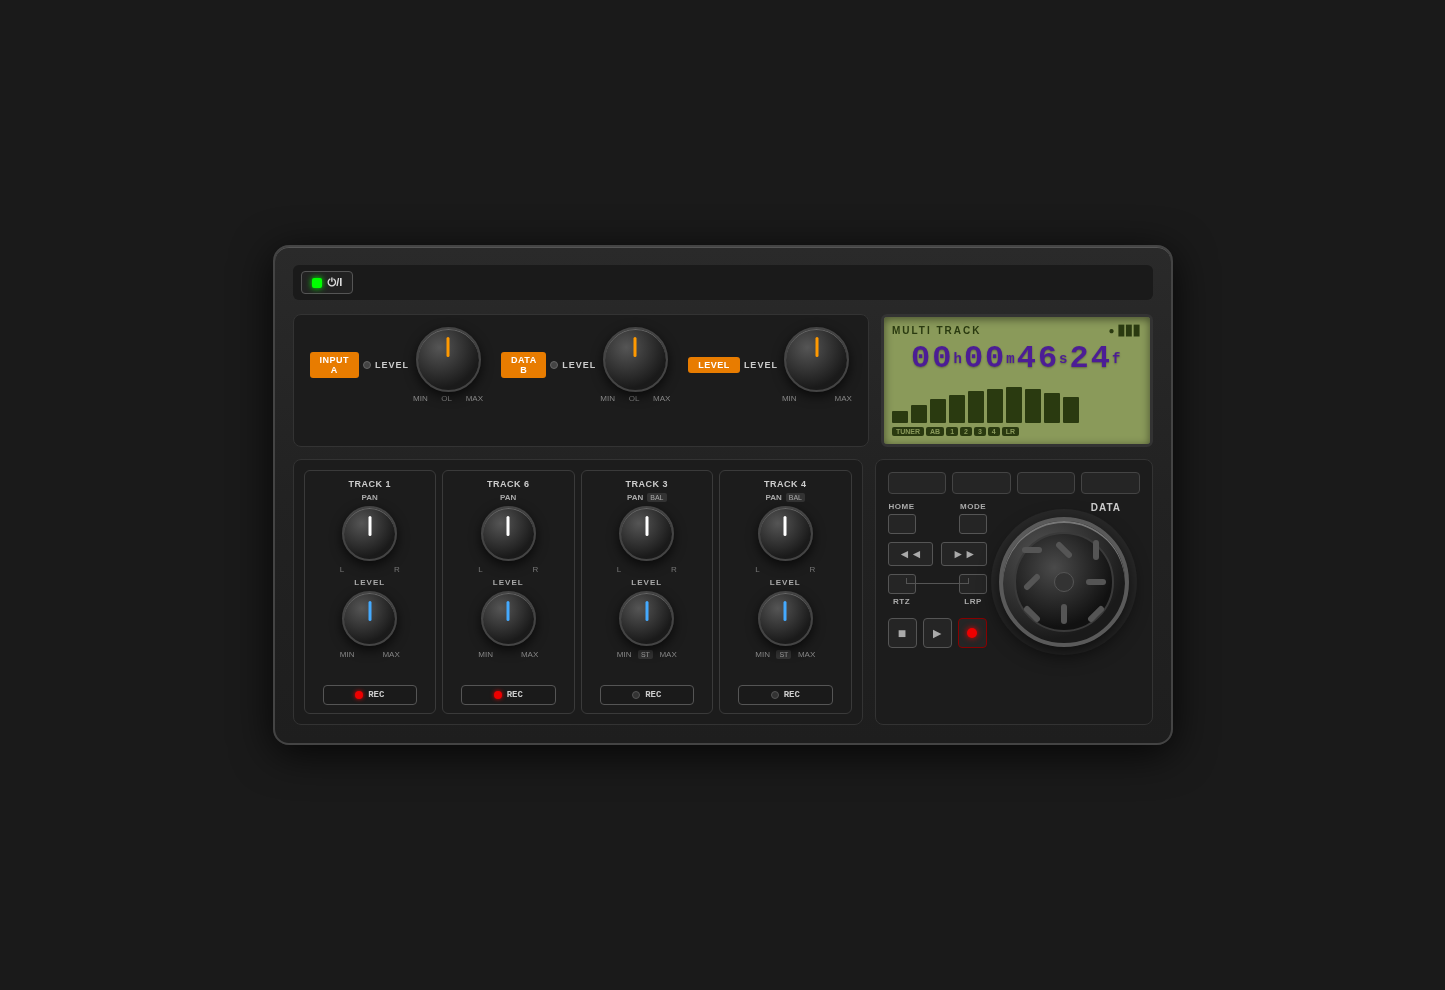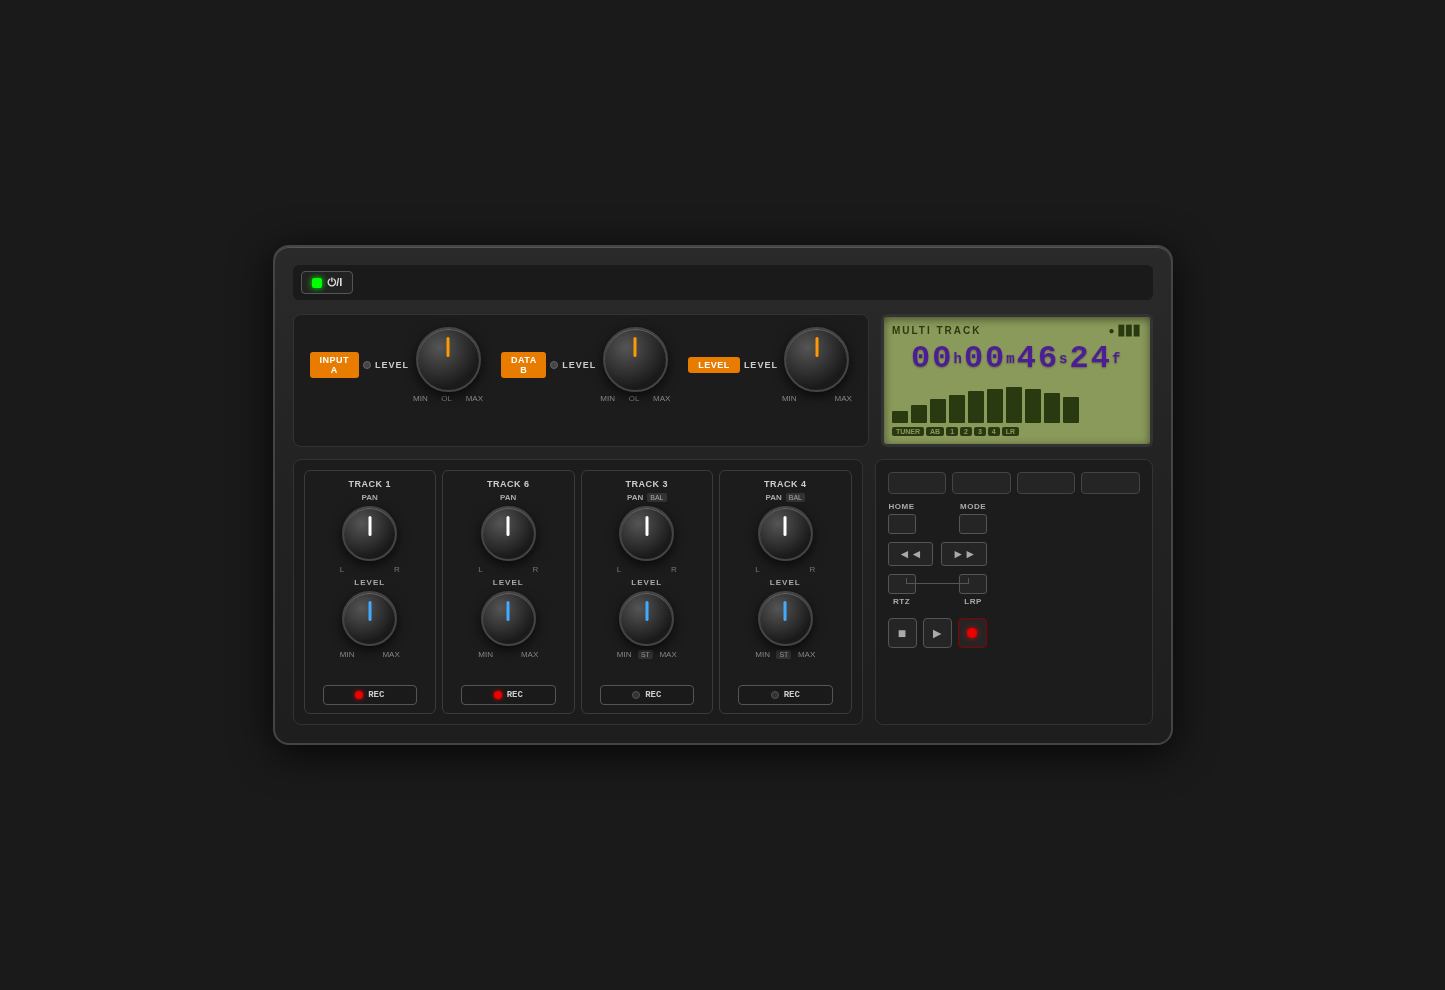--- a/index.html
+++ b/index.html
@@ -865,18 +865,34 @@
             <button class="bt-btn">
               <span class="bt-btn-sym">►</span>
             </button>
             <button class="bt-btn bt-btn-red">
               <div class="rec-ind"></div>
             </button>
           </div>
 
         </div>
 
+        <div class="data-knob-area">
+          <span class="data-label">DATA</span>
+          <div class="data-knob">
+            <div class="data-knob-inner">
+              <div class="data-tick" style="transform:rotate(0deg)"></div>
+              <div class="data-tick" style="transform:rotate(45deg)"></div>
+              <div class="data-tick" style="transform:rotate(90deg)"></div>
+              <div class="data-tick" style="transform:rotate(135deg)"></div>
+              <div style="width:20px;height:20px;border-radius:50%;background:#333;border:1px solid #555;"></div>
+              <div class="data-tick" style="transform:rotate(180deg)"></div>
+              <div class="data-tick" style="transform:rotate(225deg)"></div>
+              <div class="data-tick" style="transform:rotate(270deg)"></div>
+              <div class="data-tick" style="transform:rotate(315deg)"></div>
+            </div>
+          </div>
+        </div>
 
       </div>
     </div>
 
   </div>
 </div>
 
 </body></html>

